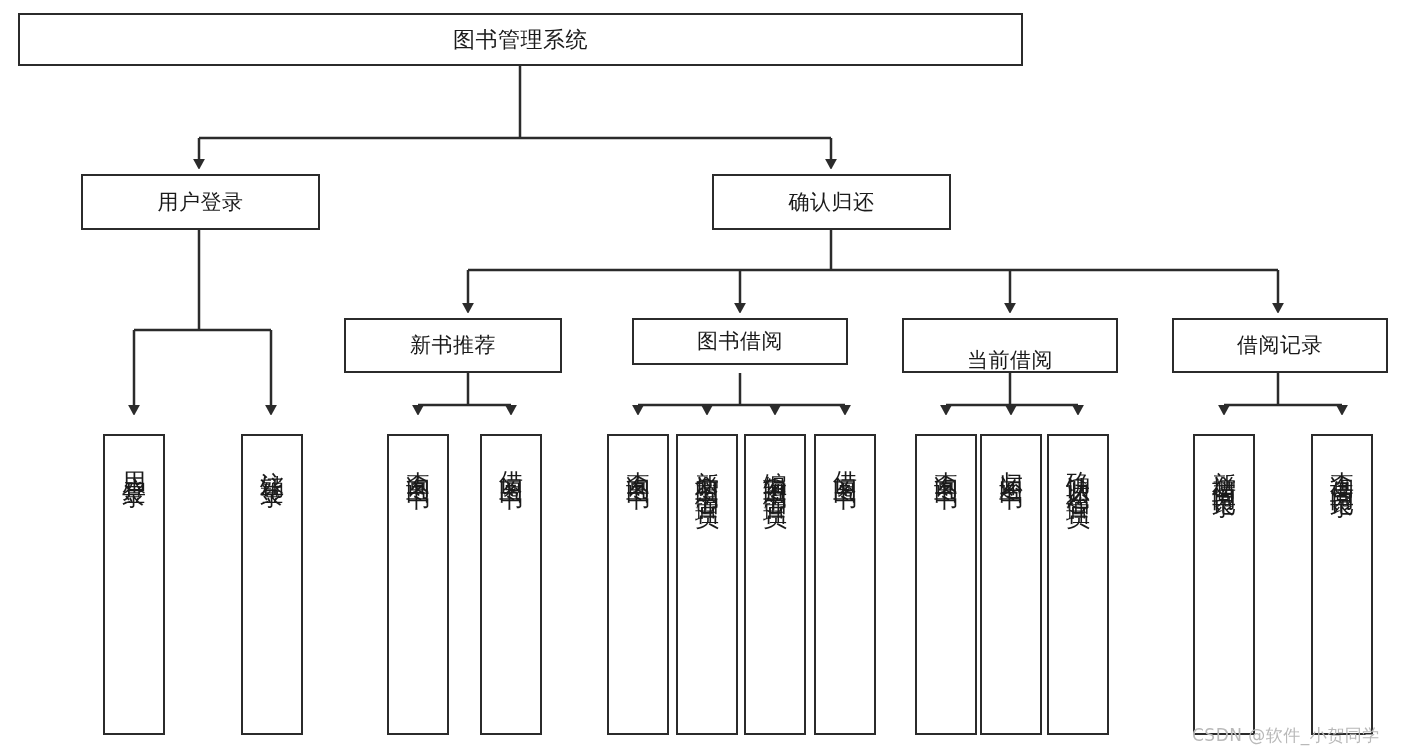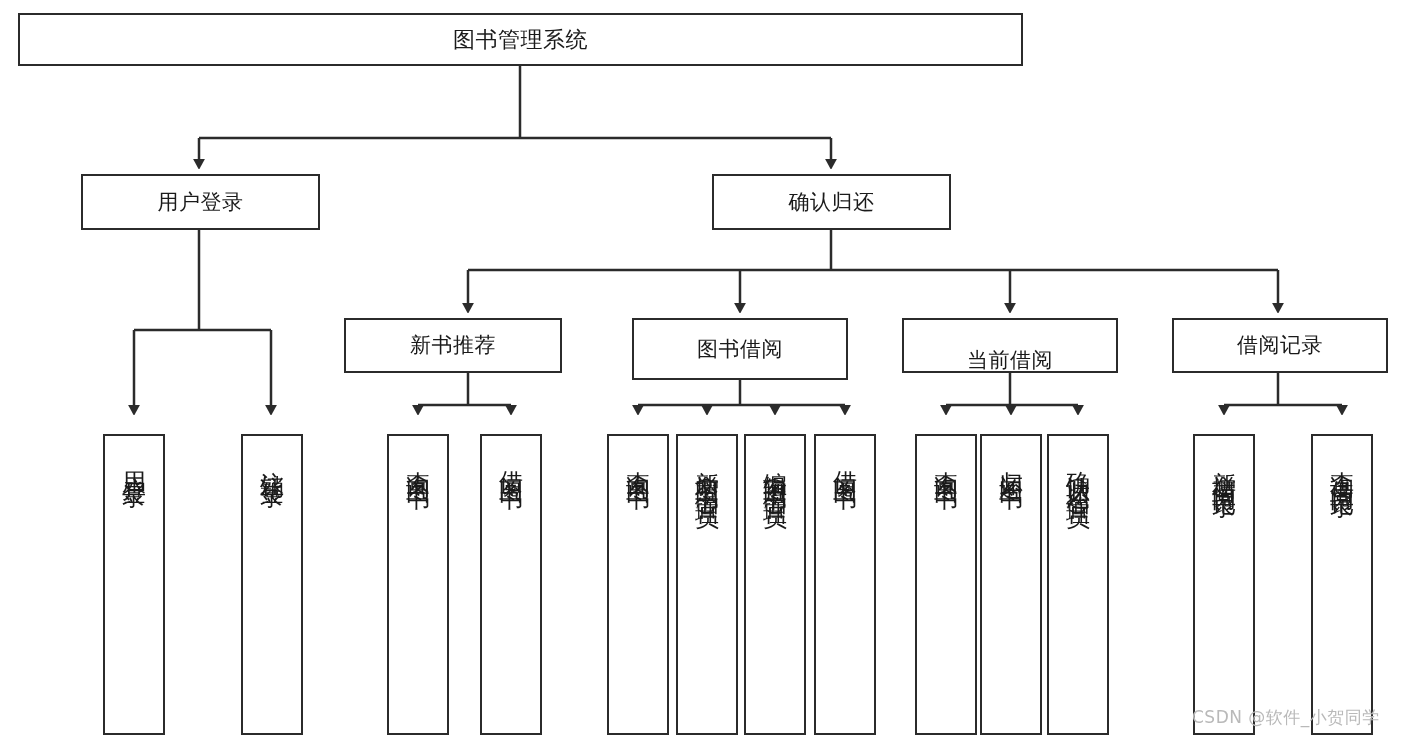--- a/index.html
+++ b/index.html
@@ -60,21 +60,21 @@
     writing-mode: vertical-rl;
     text-orientation: upright;
     font-size: 24px;
     line-height: 1.0;
     letter-spacing: 5px;
     white-space: nowrap;
   }
   .watermark {
     position: absolute;
     left: 1192px;
-    top: 706px;
+    top: 724px;
     font-size: 17px;
     color: #b9b9b9;
     white-space: nowrap;
     letter-spacing: 0.5px;
     font-family: "DejaVu Sans", "Liberation Sans", sans-serif;
   }
 </style>
 </head>
 <body>
 
@@ -139,21 +139,21 @@
   <div class="node h" style="left:81px; top:174px; width:239px; height:56px;">
     <span class="lbl">用户登录</span>
   </div>
   <div class="node h" style="left:712px; top:174px; width:239px; height:56px;">
     <span class="lbl">确认归还</span>
   </div>
 
   <div class="node h" style="left:344px; top:318px; width:218px; height:55px;">
     <span class="lbl">新书推荐</span>
   </div>
-  <div class="node h" style="left:632px; top:318px; width:216px; height:62px;">
+  <div class="node h" style="left:632px; top:318px; width:216px; height:47px;">
     <span class="lbl">图书借阅</span>
   </div>
   <div class="node h" style="left:902px; top:318px; width:216px; height:55px;align-items:flex-end;">
     <span class="lbl">当前借阅</span>
   </div>
   <div class="node h" style="left:1172px; top:318px; width:216px; height:55px;">
     <span class="lbl">借阅记录</span>
   </div>
 
   <div class="node v" style="left:103px; top:434px; width:62px; height:301px;">

